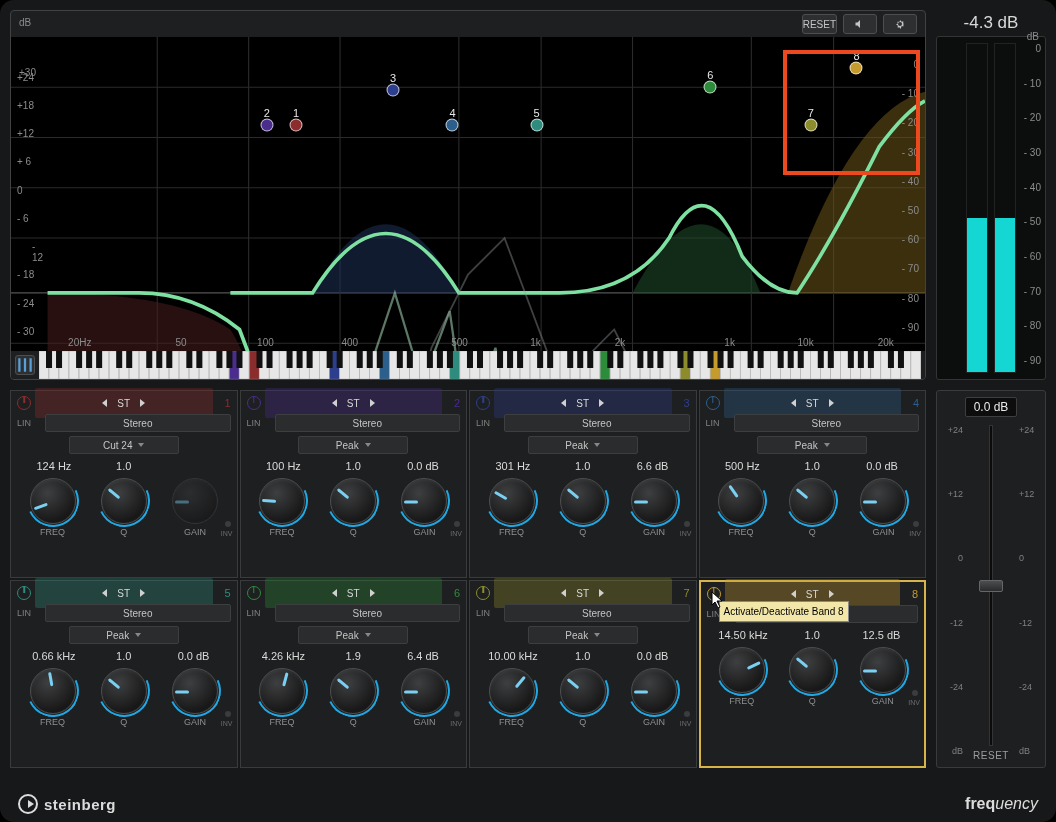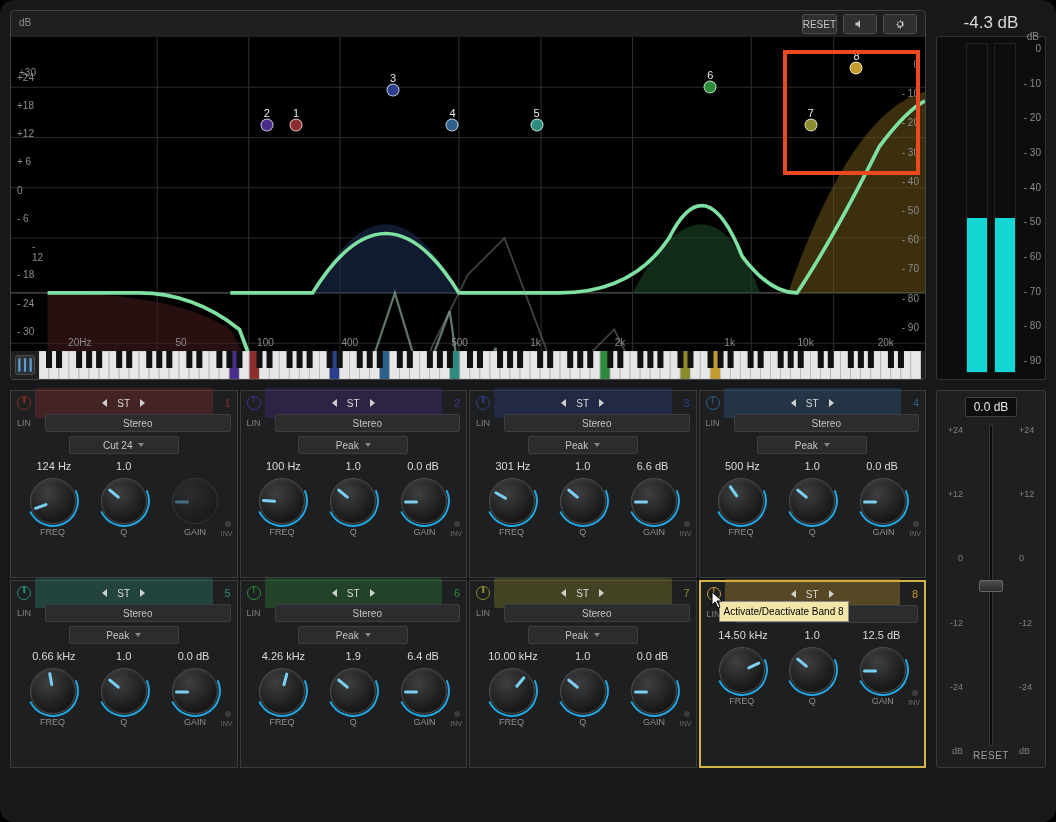--- a/index.html
+++ b/index.html
@@ -856,18 +856,25 @@
             <div style="position: absolute; top: 80%; left: 6px;">-24</div>
             <div style="position: absolute; top: 100%; left: 6px;">dB</div>
           </div>
         <div class="slider-track"></div>
         <div class="slider-thumb" style="top:50%"></div>
       </div>
       <div class="out-label">RESET</div>
     </div>
   </div>
 
+  <div class="footer">
+    <div class="brand">
+      <div class="brand-logo"></div>
+      <span>steinberg</span>
+    </div>
+    <div class="plugin-name"><b>freq</b><span>uency</span></div>
+  </div>
 
 <div class="tooltip" style="left: 718.5px; top: 601px;">Activate/Deactivate Band 8</div>
     <div class="cursor-arrow" style="left: 710.5px; top: 591px;"><svg viewBox="0 0 14 18">
         <path d="M1 1 L1 14 L4 11 L7 17 L9 16 L6 10 L11 10 Z" fill="#fff" stroke="#000" stroke-width="1"></path>
       </svg></div>
   </div>
 
 </body></html>

